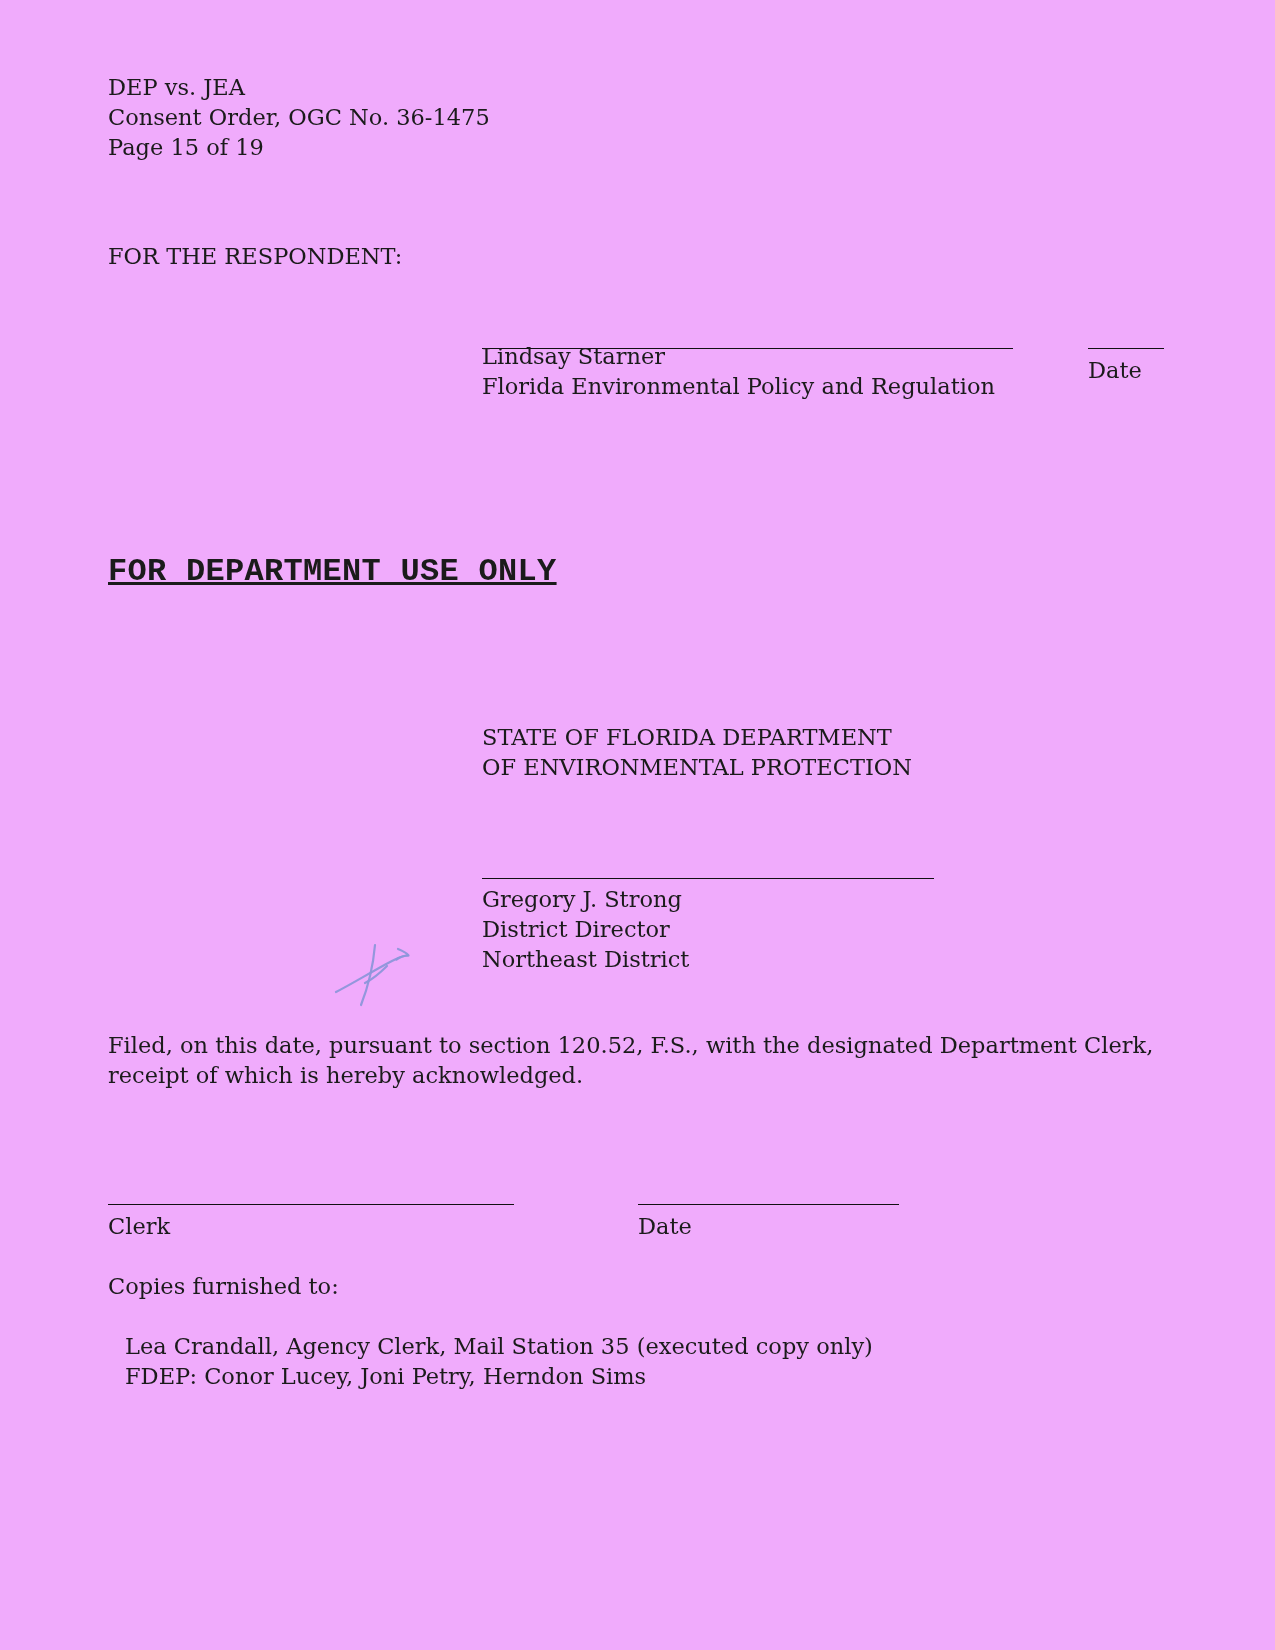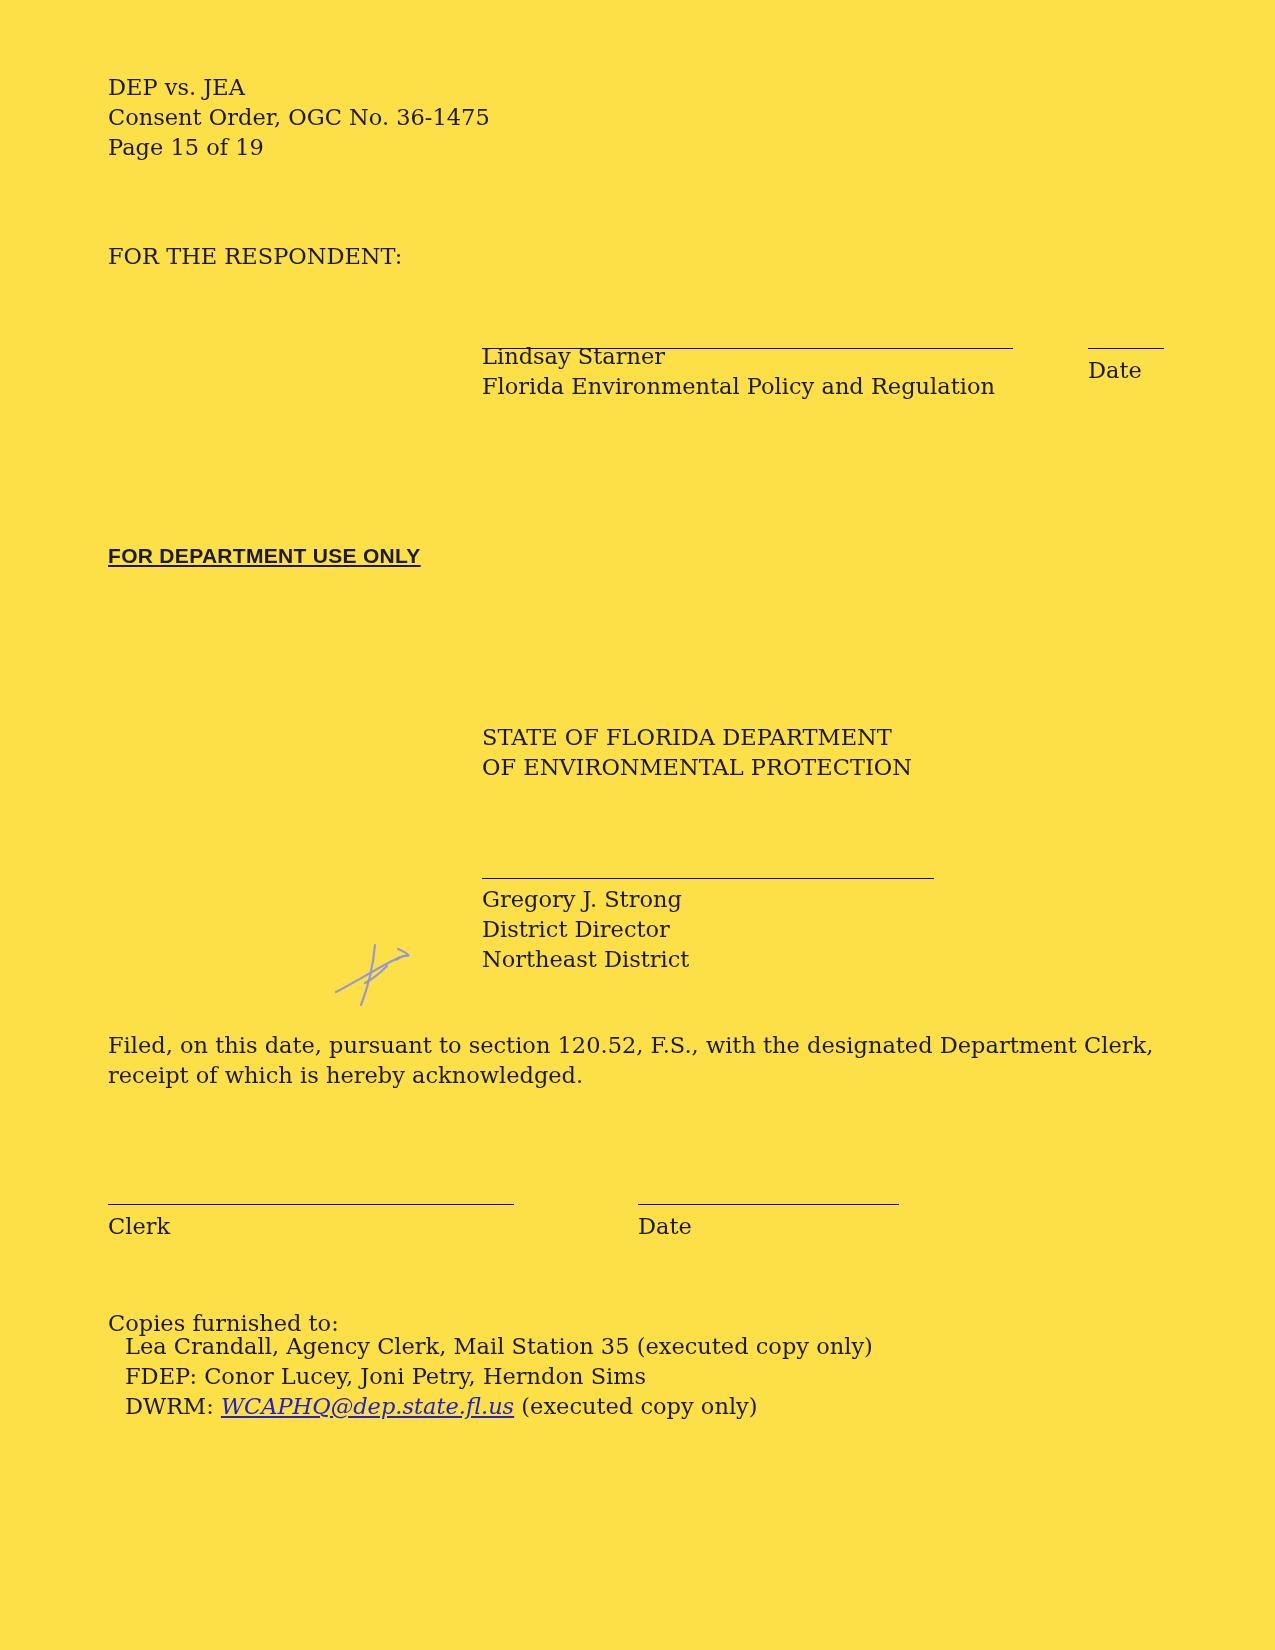--- a/index.html
+++ b/index.html
@@ -1,34 +1,35 @@
 <!DOCTYPE html>
 <html><head>
 <meta charset="utf-8">
 <style>
   html,body{margin:0;padding:0;background:#ffffff;}
   .page{
     position:relative;
     width:1275px;height:1650px;
-    background:#fde047;
+    background:#f0abfc;
     font-family:"DejaVu Serif", serif;
     font-size:22.5px;
     line-height:30px;
     color:#1b1b1b;
     overflow:hidden;
   }
   .abs{position:absolute;}
   .rule{position:absolute;border-top:1.6px solid #111;height:0;}
   .blank{display:inline-block;border-bottom:1.6px solid #111;height:1em;vertical-align:baseline;}
   .dept-heading{
-    font-family:Liberation Sans, sans-serif;
+    font-family:Liberation Mono, monospace;
     font-weight:bold;
-    font-size:21px;
+    font-size:32px;
     text-decoration:underline;
     letter-spacing:0.3px;
+    margin-top:16px;
   }
   .year{text-decoration:underline;}
   .nowrap{white-space:nowrap;}
   .email-link{
     color:var(--link,#2222cc);
     font-style:italic;
     text-decoration:underline;
     cursor:pointer;
   }
   .ink path{stroke:var(--ink,#8d96da);stroke-width:2.2;fill:none;stroke-linecap:round;stroke-linejoin:round;opacity:.95;}
@@ -80,21 +81,20 @@
   <div class="abs" style="left:108px;top:1030px;">
     <div class="nowrap">Filed, on this date, pursuant to section 120.52, F.S., with the designated Department Clerk,</div>
     <div class="nowrap">receipt of which is hereby acknowledged.</div>
   </div>
 
   <div class="rule" style="left:108px;top:1204px;width:406px;"></div>
   <div class="rule" style="left:638px;top:1204px;width:261px;"></div>
   <div class="abs" style="left:108px;top:1211px;">Clerk</div>
   <div class="abs" style="left:638px;top:1211px;">Date</div>
 
-  <div class="abs" style="left:108px;top:1308px;">Copies furnished to:</div>
+  <div class="abs" style="left:108px;top:1271px;">Copies furnished to:</div>
 
   <div class="abs" style="left:108px;top:1331px;margin-left:17px;">
     <div class="nowrap">Lea Crandall, Agency Clerk, Mail Station 35 (executed copy only)</div>
     <div class="nowrap">FDEP: Conor Lucey, Joni Petry, Herndon Sims</div>
-    <div class="nowrap"><span>DWRM: </span><a class="email-link">WCAPHQ@dep.state.fl.us</a><span> (executed copy only)</span></div>
   </div>
 
 </div>
 
 </body></html>

